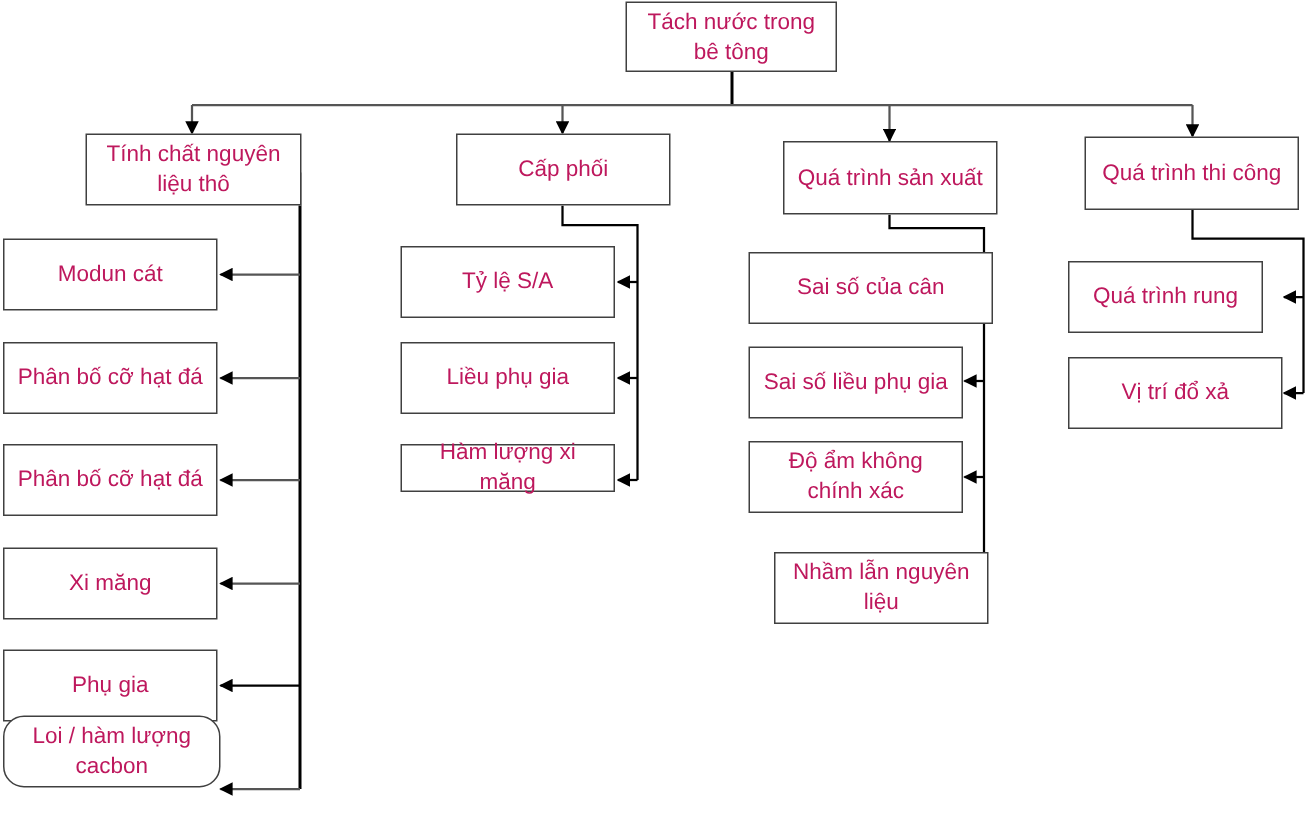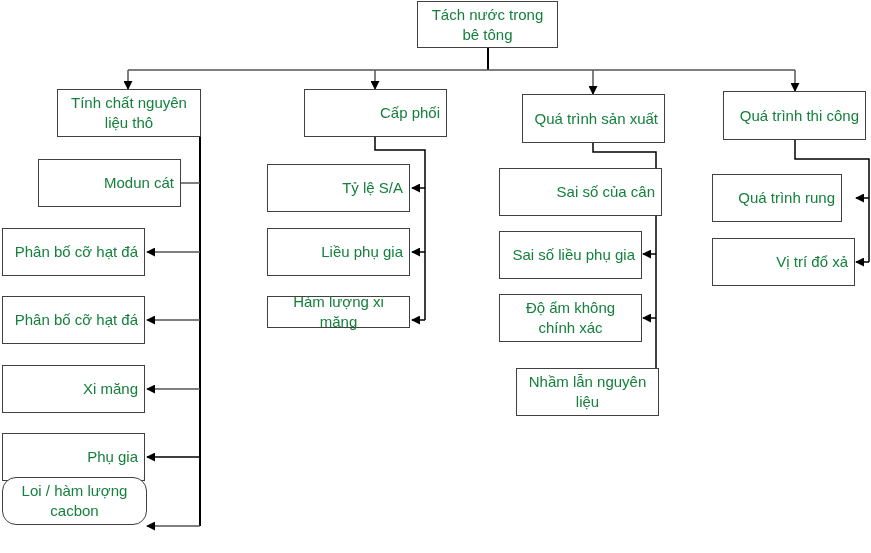--- a/index.html
+++ b/index.html
@@ -1,21 +1,21 @@
 <!DOCTYPE html>
 <html><head>
   <meta charset="utf-8">
   <style>
     html, body { margin: 0; padding: 0; background: #ffffff; }
     body { width: 871px; height: 553px; position: relative; overflow: hidden;
            font-family: "Liberation Sans", sans-serif; }
     #diagram { position: absolute; left: 0; top: 0; width: 871px; height: 553px; }
     .node { position: absolute; box-sizing: border-box; background: #ffffff;
-            border: 1px solid #404040; display: flex; align-items: center; justify-content: flex-end;
-            text-align: center; font-size: 15px; line-height: 20px; color: #15803d;
+            border: 1px solid #404040; display: flex; align-items: center; justify-content: center;
+            text-align: center; font-size: 15px; line-height: 20px; color: #be185d;
             padding: 0 6px; }
     .node span { display: block; }
     svg#wires { position: absolute; left: 0; top: 0; }
   </style>
 </head>
 <body>
 
 <div id="diagram">
   <svg id="wires" width="871" height="553">
     <defs>
@@ -66,21 +66,21 @@
   <div class="node" style="left:304px;top:89px;width:143px;height:48px;">
     <span>Cấp phối</span>
   </div>
   <div class="node" style="left:522px;top:94px;width:143px;height:49px;">
     <span>Quá trình sản xuất</span>
   </div>
   <div class="node" style="left:723px;top:91px;width:143px;height:49px;">
     <span>Quá trình thi công</span>
   </div>
 
-  <div class="node" style="left:2px;top:159px;width:143px;height:48px;margin-left:36px;">
+  <div class="node" style="left:2px;top:159px;width:143px;height:48px;">
     <span>Modun cát</span>
   </div>
   <div class="node" style="left:2px;top:228px;width:143px;height:48px;">
     <span>Phân bố cỡ hạt đá</span>
   </div>
   <div class="node" style="left:2px;top:296px;width:143px;height:48px;">
     <span>Phân bố cỡ hạt đá</span>
   </div>
   <div class="node" style="left:2px;top:365px;width:143px;height:48px;">
     <span>Xi măng</span>

